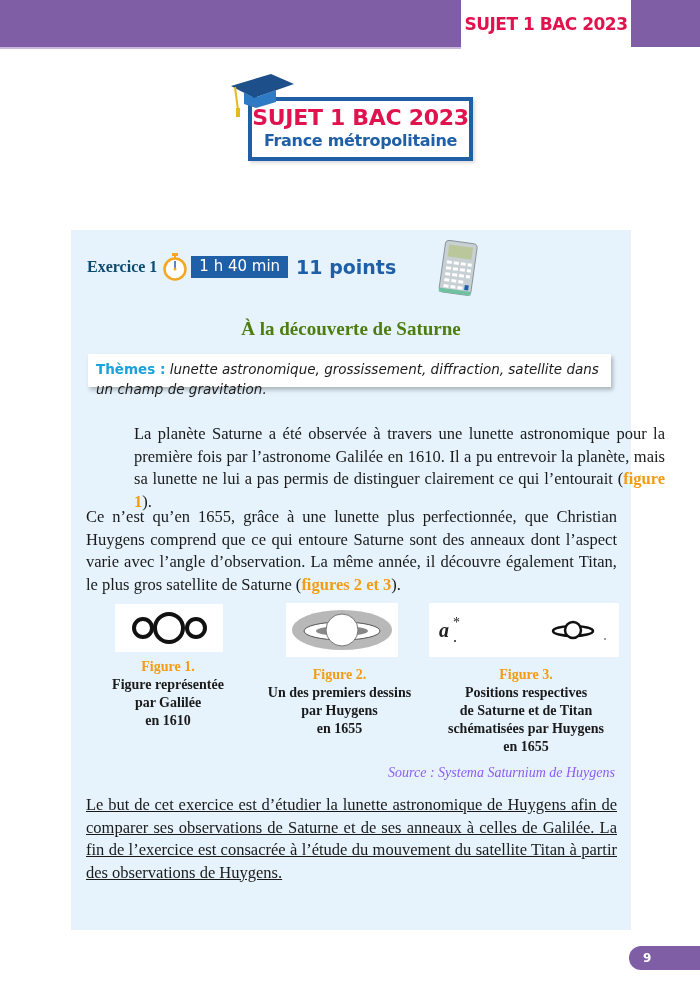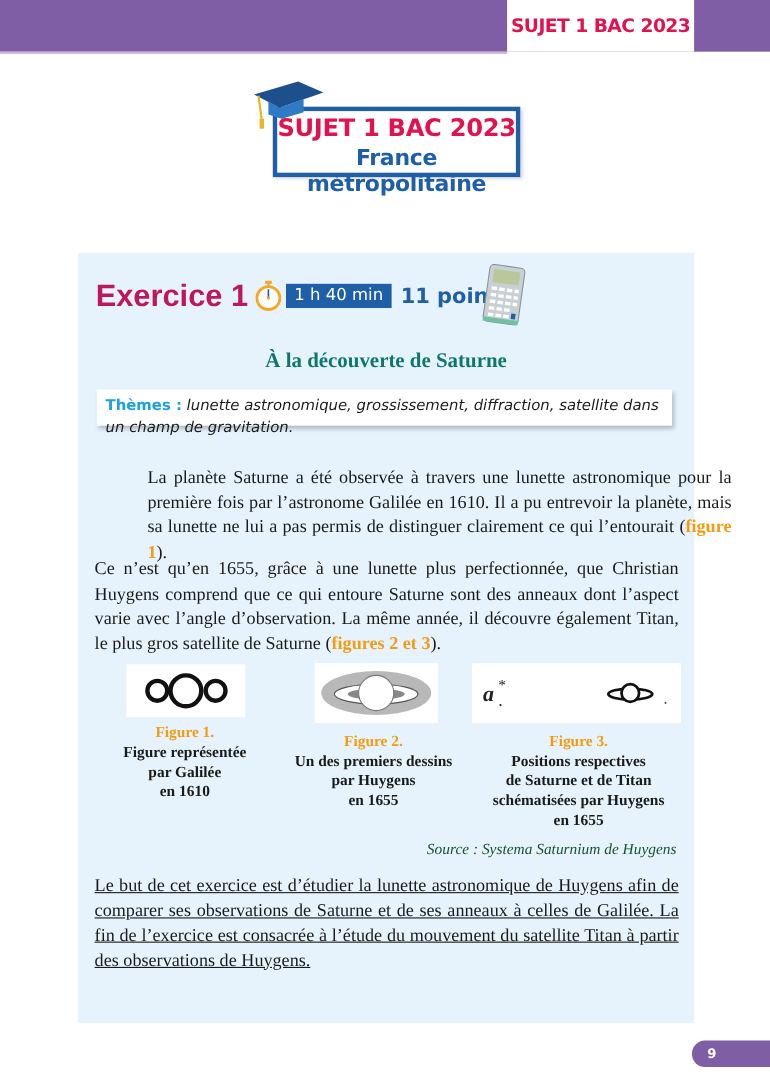--- a/index.html
+++ b/index.html
@@ -23,48 +23,48 @@
     position: absolute; left: 0; top: 47px; width: 461px; height: 2px; background: #c9b9dd;
   }
   .title-badge {
     position: absolute; left: 248px; top: 97px; width: 225px; height: 64px;
     border: 4px solid #1f5fa8; background: #ffffff; box-sizing: border-box;
     text-align: center;
     font-family: "DejaVu Sans", sans-serif; font-weight: bold;
     box-shadow: 2px 2px 3px rgba(0,0,0,0.15);
   }
   .title-badge .l1 { color: #e0134f; font-size: 22px; margin-top: 4px; letter-spacing: -0.3px; }
-  .title-badge .l2 { color: #1f5fa8; font-size: 20px; margin-top: 1px; letter-spacing: -0.3px; }
+  .title-badge .l2 { color: #1f5fa8; font-size: 16px; margin-top: 1px; letter-spacing: -0.3px; }
   .cap { position: absolute; left: 226px; top: 72px; }
 
   .panel {
     position: absolute; left: 71px; top: 230px; width: 560px; height: 700px;
     background: #e6f3fc;
   }
   .ex-head {
     position: absolute; left: 16px; top: 23px; display: flex; align-items: center;
   }
   .ex-title {
-    font-family: Liberation Sans, sans-serif; font-weight: bold;
-    color: #be185d; font-size: 28px;
+    font-family: Liberation Serif, serif; font-weight: bold;
+    color: #0c4a6e; font-size: 16px;
   }
   .timer { margin-left: 6px; width: 24px; height: 28px; position: relative; }
   .duration {
     margin-left: 4px; background: #1f5fa8; color: #ffffff;
     font-family: "DejaVu Sans", sans-serif; font-size: 15px;
     padding: 0 8px 2px 8px; height: 20px; line-height: 20px;
   }
   .points {
     margin-left: 8px; color: #1f5fa8;
     font-family: "DejaVu Sans", sans-serif; font-size: 19px; font-weight: bold;
   }
   .calc { position: absolute; left: 367px; top: 10px; }
   .subtitle {
     position: absolute; left: 0; width: 560px; top: 88px; text-align: center;
-    color: #0f766e; font-weight: bold; font-size: 19px;
+    color: #4d7c0f; font-weight: bold; font-size: 19px;
   }
   .themes {
     position: absolute; left: 17px; top: 124px; width: 523px; height: 33px;
     background: #ffffff; box-shadow: 2px 3px 4px rgba(0,0,0,0.25);
     padding: 5px 8px; box-sizing: border-box;
     font-family: "DejaVu Sans", sans-serif; font-size: 13.5px; line-height: 20px; color: #1a1a1a;
   }
   .themes .lbl { color: #1ba1dd; font-weight: bold; font-style: normal; }
   .themes .txt { font-style: italic; }
   .para {
@@ -72,21 +72,21 @@
     font-size: 16.5px; line-height: 22.5px; color: #1a1a1a; text-align: justify;
   }
   .para .hl { color: #f39c12; font-weight: bold; }
   .fig-img { position: absolute; background: #ffffff; }
   .fig-cap {
     position: absolute; text-align: center; font-weight: bold; font-size: 14px; line-height: 18px; color: #1a1a1a;
   }
   .fig-cap .fn { color: #f39c12; display: block; }
   .source {
     position: absolute; right: 16px; top: 535px;
-    font-style: italic; font-size: 14px; color: #14532d;
+    font-style: italic; font-size: 14px; color: #8b5cf6;
   }
   .page-num {
     position: absolute; left: 629px; top: 946px; width: 71px; height: 24px;
     background: #7f5ea6; border-radius: 12px 0 0 12px;
     color: #ffffff; font-family: "DejaVu Sans", sans-serif; font-weight: bold; font-size: 12px;
     box-sizing: border-box; padding-left: 14px; line-height: 24px;
   }
 </style>
 </head>
 <body>

